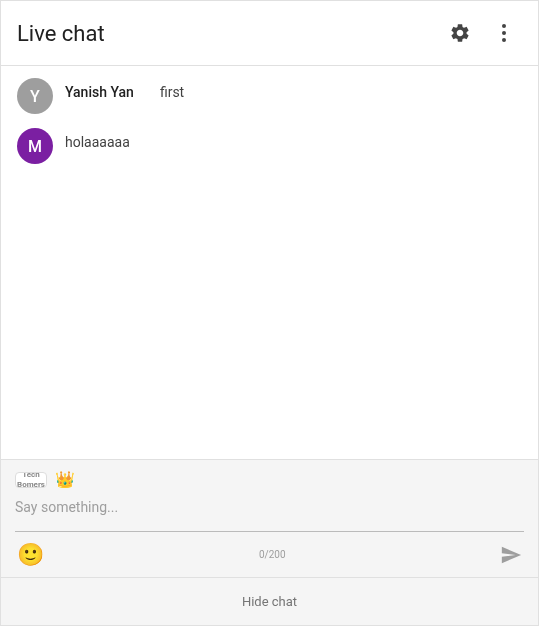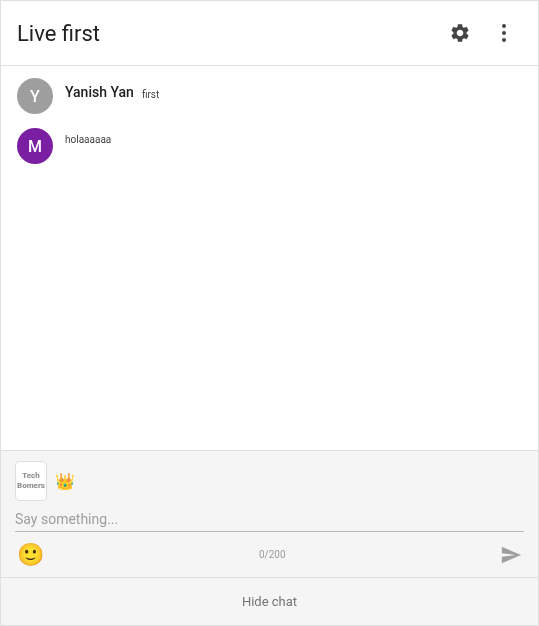--- a/index.html
+++ b/index.html
@@ -93,55 +93,55 @@
     .avatar-y {
       background: #9e9e9e;
     }
 
     .avatar-m {
       background: #7b1fa2;
     }
 
     .message-content {
       display: flex;
-      align-items: flex-end;
-      gap: 8px;
+      align-items: flex-start;
+      gap: 26px;
       flex-wrap: wrap;
       padding-top: 6px;
     }
 
     .message-author {
       font-size: 14px;
       font-weight: 500;
       color: #212121;
     }
 
     .message-text {
-      font-size: 10px;
+      font-size: 14px;
       color: #424242;
       font-weight: 400;
     }
 
     
     .input-area {
       background: #f5f5f5;
       border-top: 1px solid #e0e0e0;
       padding: 10px 14px 6px 14px;
     }
 
     .channel-row {
       display: flex;
       align-items: center;
       gap: 8px;
       margin-bottom: 6px;
     }
 
     .channel-icon {
       width: 32px;
-      height: 40px;
+      height: 16px;
       border-radius: 4px;
       background: #fff;
       border: 1px solid #ddd;
       overflow: hidden;
       display: flex;
       align-items: center;
       justify-content: center;
       font-size: 9px;
       color: #888;
       text-align: center;
@@ -160,21 +160,21 @@
 
     .crown-icon {
       font-size: 16px;
     }
 
     .input-row {
       display: flex;
       align-items: flex-start;
       border-bottom: 1px solid #bbb;
       margin-bottom: 4px;
-      padding-bottom: 0;
+      padding-bottom: 12px;
     }
 
     .chat-input {
       flex: 1;
       border: none;
       background: transparent;
       font-size: 14px;
       color: #666;
       outline: none;
       padding: 4px 0;
@@ -248,21 +248,21 @@
       border-radius: 50%;
       background: #444;
     }
   </style>
 </head>
 <body>
 
 <div class="chat-container">
 
   <div class="chat-header">
-    <span class="chat-title">Live first</span>
+    <span class="chat-title">Live chat</span>
     <div class="header-actions">
       <button class="icon-btn" title="Settings">
         <svg class="gear-svg" viewBox="0 0 24 24" fill="#444">
           <path d="M19.14,12.94c0.04-0.3,0.06-0.61,0.06-0.94c0-0.32-0.02-0.64-0.07-0.94l2.03-1.58
             c0.18-0.14,0.23-0.41,0.12-0.61l-1.92-3.32c-0.12-0.22-0.37-0.29-0.59-0.22l-2.39,0.96
             c-0.5-0.38-1.03-0.7-1.62-0.94L14.4,2.81c-0.04-0.24-0.24-0.41-0.48-0.41h-3.84
             c-0.24,0-0.43,0.17-0.47,0.41L9.25,5.35C8.66,5.59,8.12,5.92,7.63,6.29L5.24,5.33
             c-0.22-0.08-0.47,0-0.59,0.22L2.74,8.87C2.62,9.08,2.66,9.34,2.86,9.48l2.03,1.58
             C4.84,11.36,4.8,11.69,4.8,12s0.02,0.64,0.07,0.94l-2.03,1.58c-0.18,0.14-0.23,0.41-0.12,0.61
             l1.92,3.32c0.12,0.22,0.37,0.29,0.59,0.22l2.39-0.96c0.5,0.38,1.03,0.7,1.62,0.94l0.36,2.54

